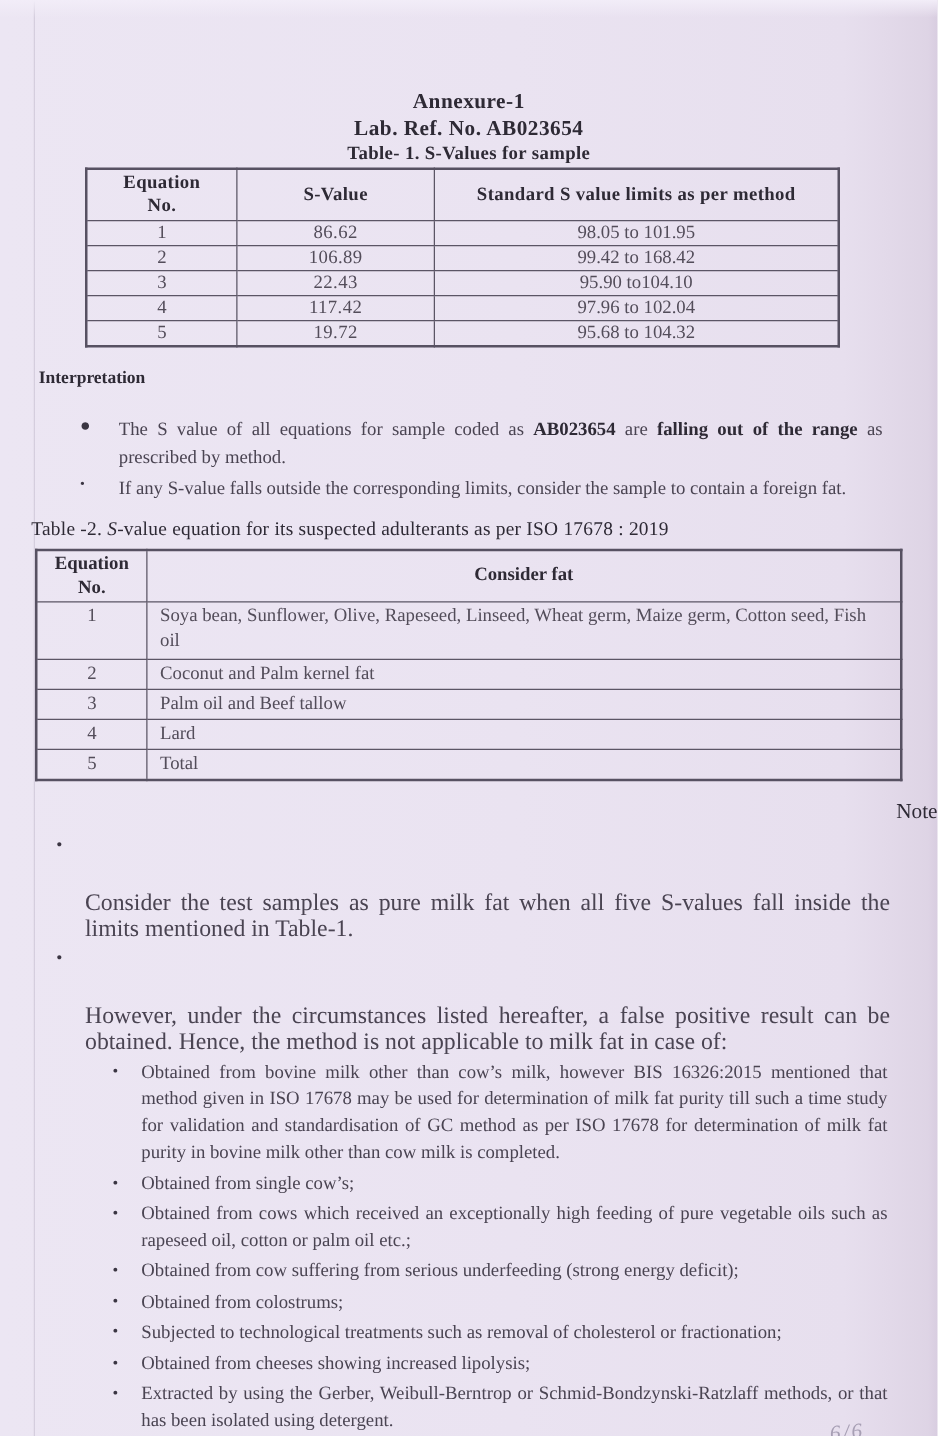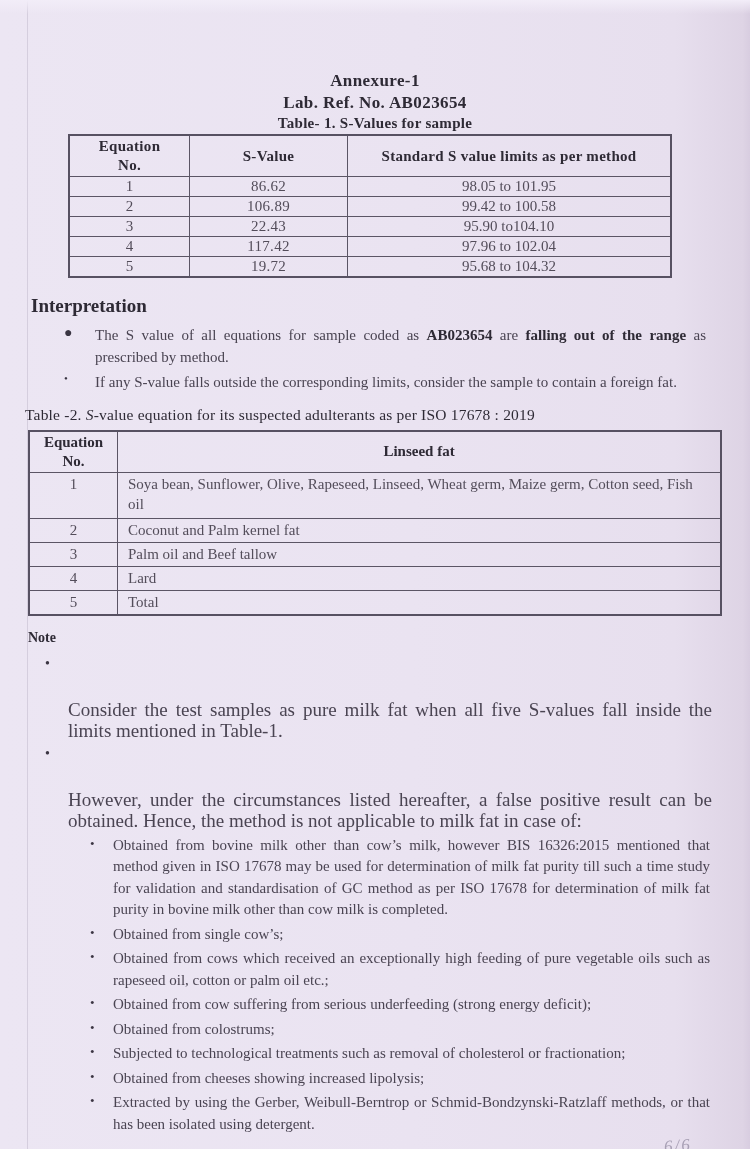--- a/index.html
+++ b/index.html
@@ -41,38 +41,38 @@
   .tbl1 { margin:1px 0 0 68px; width:604px; table-layout:fixed; }
   .tbl1 th { font-size:15px; font-weight:bold; color:#2e2a35; text-align:center; letter-spacing:0.3px; }
   .tbl1 thead tr { height:41px; }
   .tbl1 tbody tr { height:20px; }
   .tbl1 td { text-align:center; font-size:15px; line-height:17px; padding:0; color:#534d5a; }
   .col-eq1 { width:117px; }
   .col-sv  { width:155px; }
   .sv { font-weight:normal; color:#2e2a35; letter-spacing:0.3px; }
   .wrap-narrow { display:inline-block; max-width:80px; line-height:19px; }
 
-  .interp-heading { margin:17px 0 7px 31px; font-weight:bold; color:#2e2a35; font-size:19px; }
+  .interp-heading { margin:17px 0 22px 31px; font-weight:bold; color:#2e2a35; font-size:14px; }
   .bul { display:flex; margin:0 44px 3px 64px; }
   .bul .dot { flex:none; width:31px; font-size:14px; color:#3a3542; padding-top:1px; }
   .bul .txt { flex:1; text-align:justify; font-size:15px; line-height:22px; color:#4a4452; }
   .b { font-weight:bold; color:#2e2a35; }
 
   .tbl2-caption { margin:13px 0 6px 25px; font-weight:normal; color:#2e2a35; font-size:15.5px; letter-spacing:0.2px; }
   .tbl2-caption .it { font-style:italic; }
 
   .tbl2 { margin-left:28px; width:694px; table-layout:fixed; }
   .tbl2 th { font-size:15px; font-weight:bold; color:#2e2a35; text-align:center; }
   .tbl2 thead tr { height:39px; }
   .col-eq2 { width:85px; }
   .tbl2 td { font-size:15px; line-height:20px; color:#534d5a; padding:1px 26px 2px 10px; }
   .tbl2 td.eq { text-align:center; padding:1px 2px; vertical-align:top; }
   .tbl2 tr.r1 td { height:42px; vertical-align:top; }
 
-  .note-heading { margin:14px 0 9px 28px; font-weight:bold; color:#2e2a35; font-size:14px; }
+  .note-heading { margin:14px 0 9px 28px; font-weight:normal; color:#2e2a35; font-size:17px;text-align:right; }
   .nbul { display:flex; margin:0 38px 3px 45px; }
   .nbul .dot { flex:none; width:23px; font-size:14px; color:#3a3542; padding-top:1px; }
   .nbul .txt { flex:1; text-align:justify; font-size:19px; line-height:21.5px; color:#4a4452;margin-top:44px; }
   .sbul { display:flex; margin:1px 40px 3px 90px; }
   .sbul .dot { flex:none; width:23px; font-size:13px; color:#3a3542; padding-top:1px; }
   .sbul .txt { flex:1; text-align:justify; font-size:15px; line-height:21.5px; color:#4a4452; }
 
   .page-mark {
     position:absolute; right:58px; bottom:-7px;
     font-style:italic; font-size:17px; color:#a79fb4;
@@ -99,21 +99,21 @@
       </thead>
       <tbody>
         <tr>
           <td>1</td>
           <td class="sv">86.62</td>
           <td>98.05 to 101.95</td>
         </tr>
         <tr>
           <td>2</td>
           <td class="sv">106.89</td>
-          <td>99.42 to 100.58</td>
+          <td>99.42 to 168.42</td>
         </tr>
         <tr>
           <td>3</td>
           <td class="sv">22.43</td>
           <td>95.90 to104.10</td>
         </tr>
         <tr>
           <td>4</td>
           <td class="sv">117.42</td>
           <td>97.96 to 102.04</td>
@@ -136,21 +136,21 @@
       <span class="dot" style="font-size:11px;">•</span>
       <div class="txt">If any S-value falls outside the corresponding limits, consider the sample to contain a foreign fat.</div>
     </div>
 
     <div class="tbl2-caption"><span>Table -2. </span><span class="it">S</span><span>-value equation for its suspected adulterants as per ISO 17678 : 2019</span></div>
 
     <table class="tbl tbl2">
       <thead>
         <tr>
           <th class="col-eq2"><span class="wrap-narrow">Equation No.</span></th>
-          <th>Linseed fat</th>
+          <th>Consider fat</th>
         </tr>
       </thead>
       <tbody>
         <tr class="r1">
           <td class="eq">1</td>
           <td>Soya bean, Sunflower, Olive, Rapeseed, Linseed, Wheat germ, Maize germ, Cotton seed, Fish oil</td>
         </tr>
         <tr>
           <td class="eq">2</td>
           <td>Coconut and Palm kernel fat</td>

